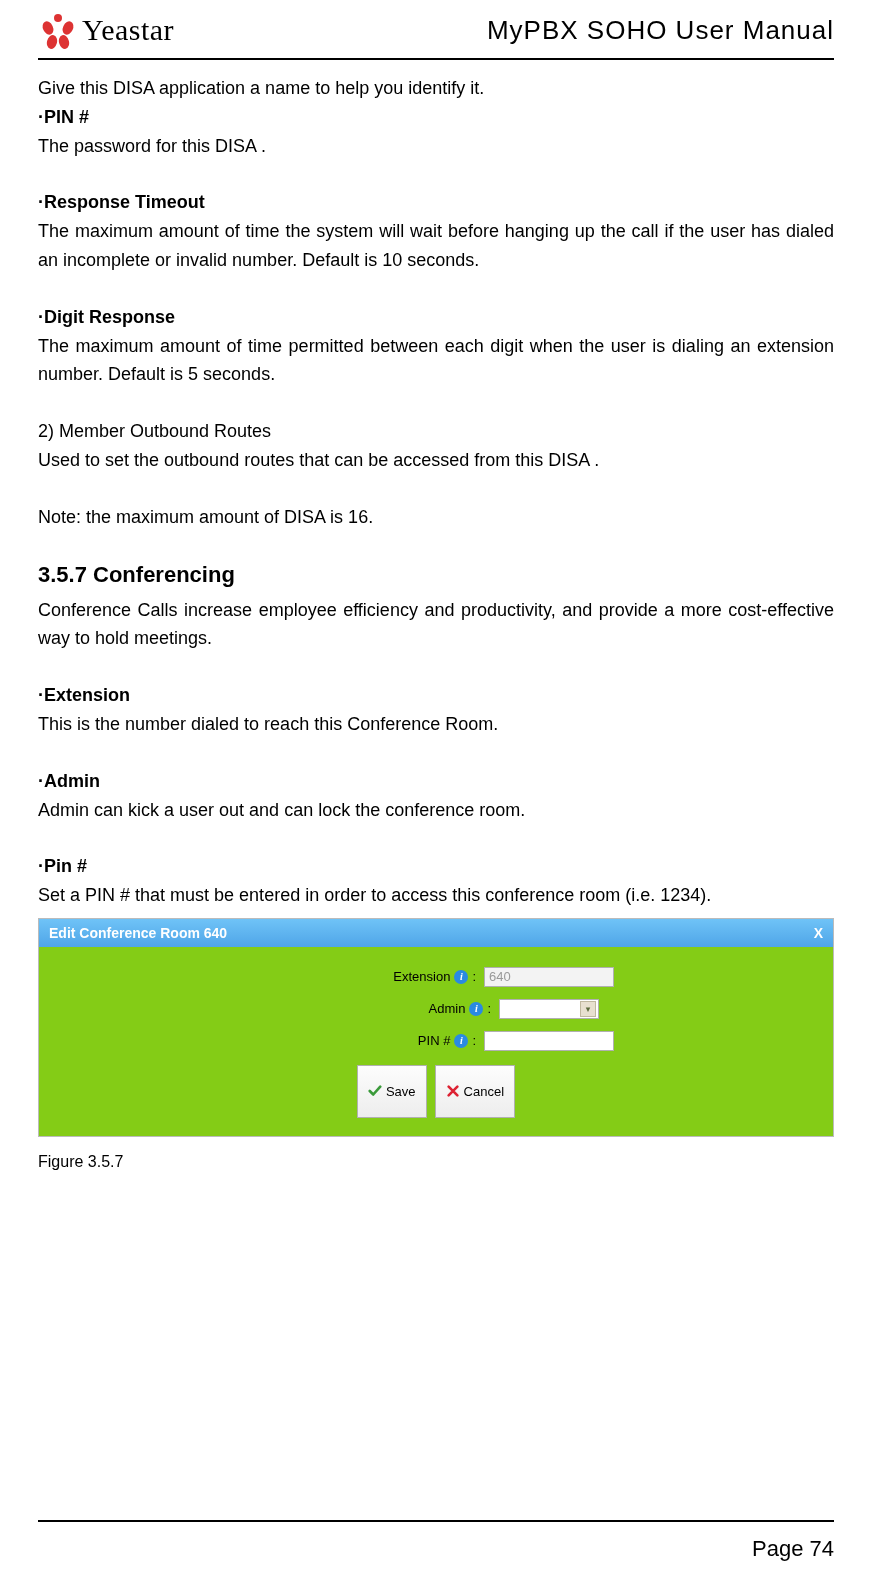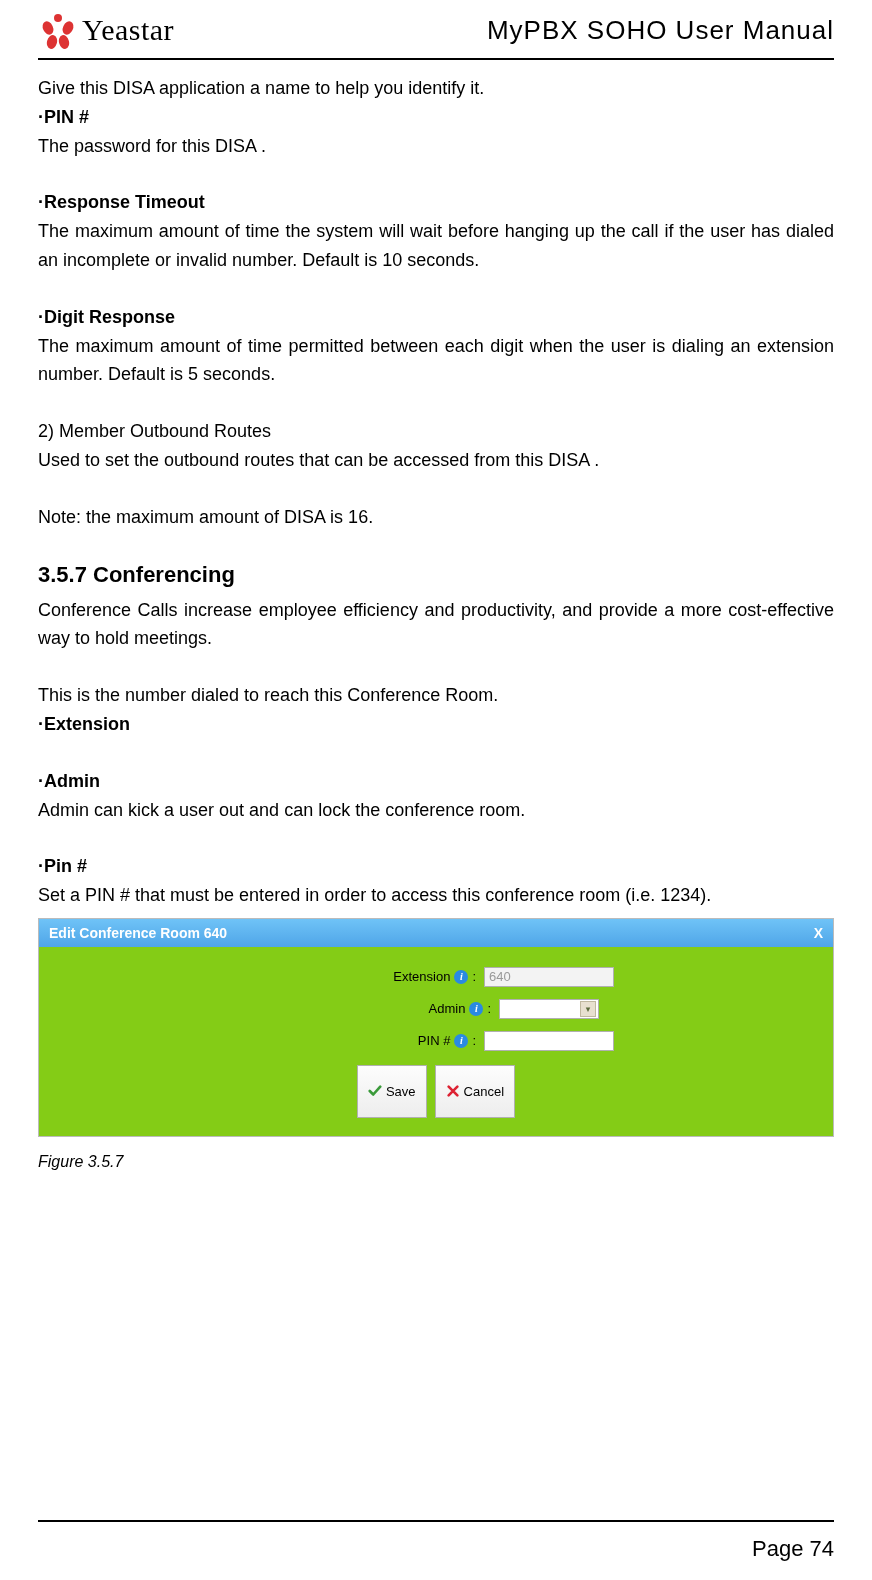--- a/index.html
+++ b/index.html
@@ -160,21 +160,20 @@
     gap: 4px;
     cursor: pointer;
     font-family: Verdana, sans-serif;
   }
   .btn-icon { width: 14px; height: 14px; }
   .caption {
     text-align: center;
     font-size: 16px;
     margin-top: 12px;
     font-family: Verdana, sans-serif;
-    font-style: italic;
   }
   .footer {
     position: absolute;
     bottom: 18px;
     right: 38px;
     font-family: Verdana, sans-serif;
     font-size: 22px;
   }
   .footer-rule {
     position: absolute;
@@ -220,22 +219,22 @@
     <p class="line">Used to set the outbound routes that can be accessed from this DISA .</p>
     <div class="spacer"></div>
 
     <p class="line">Note: the maximum amount of DISA is 16.</p>
 
     <h3 class="section-title">3.5.7 Conferencing</h3>
 
     <p class="line">Conference Calls increase employee efficiency and productivity, and provide a more cost-effective way to hold meetings.</p>
     <div class="spacer"></div>
 
+    <p class="line bold">·Extension</p>
     <p class="line">This is the number dialed to reach this Conference Room.</p>
-    <p class="line bold">·Extension</p>
     <div class="spacer"></div>
 
     <p class="line bold">·Admin</p>
     <p class="line">Admin can kick a user out and can lock the conference room.</p>
     <div class="spacer"></div>
 
     <p class="line bold">·Pin #</p>
     <p class="line">Set a PIN # that must be entered in order to access this conference room (i.e. 1234).</p>
 
     <div class="dialog">

